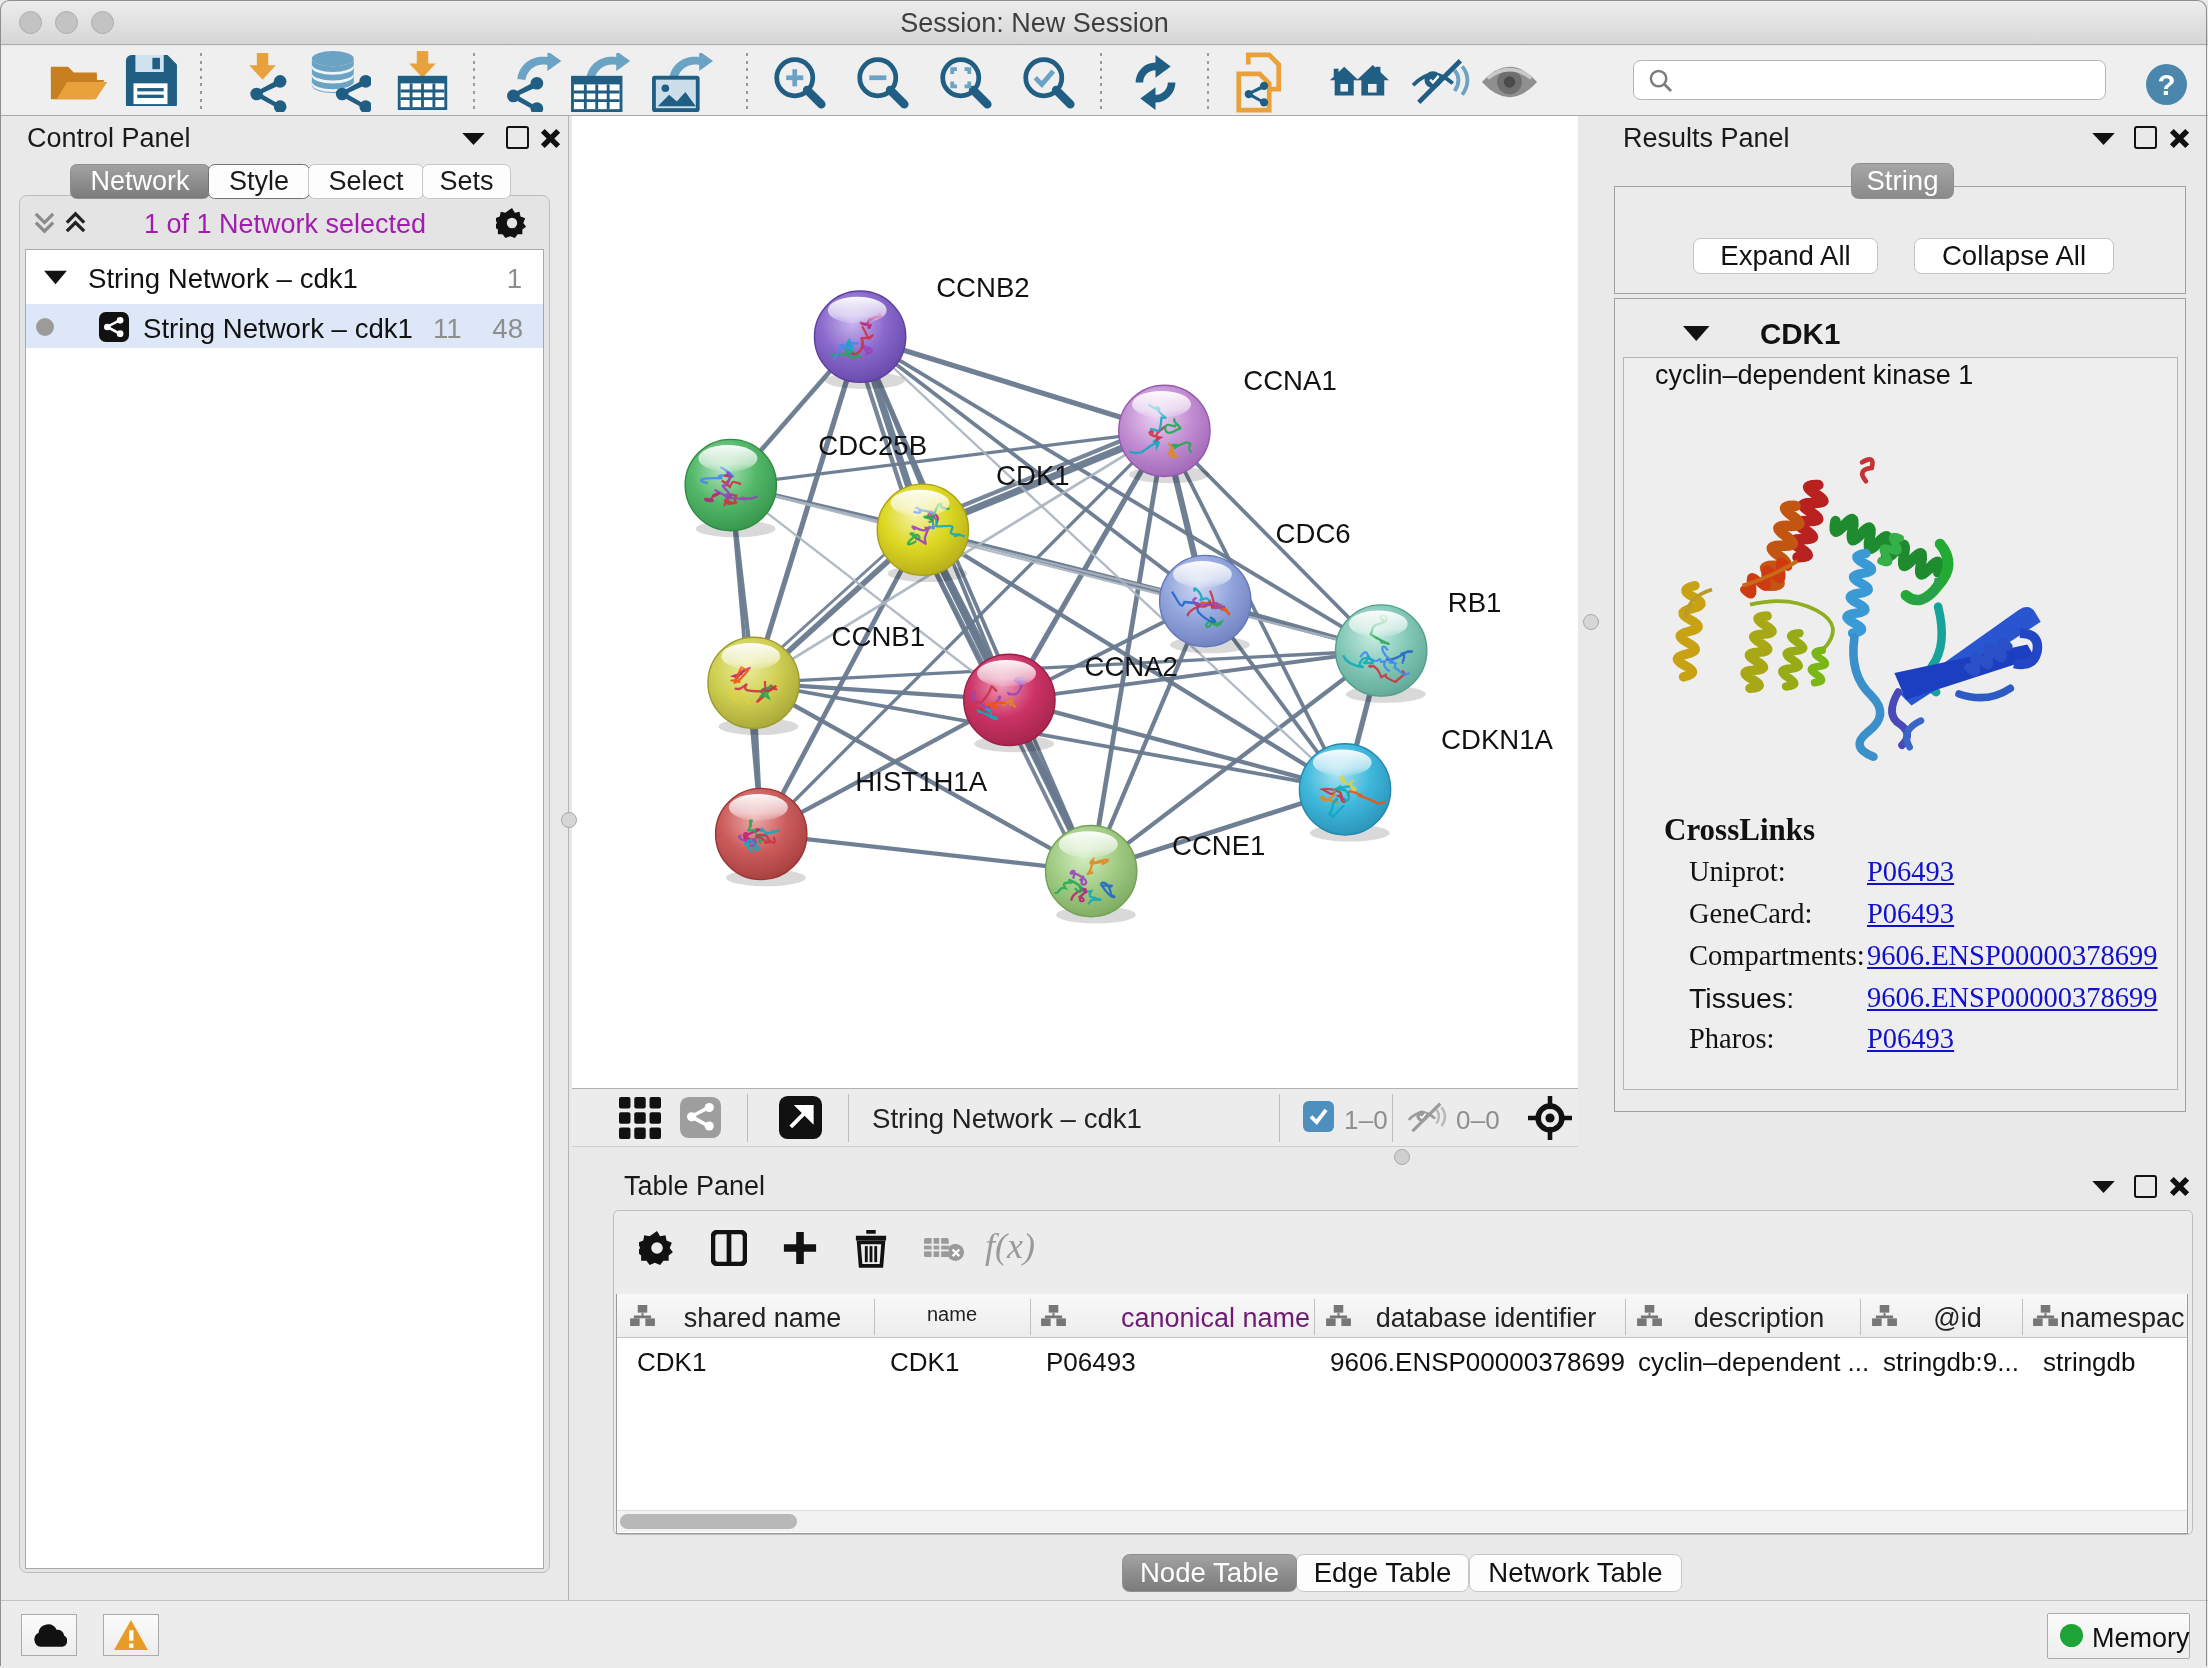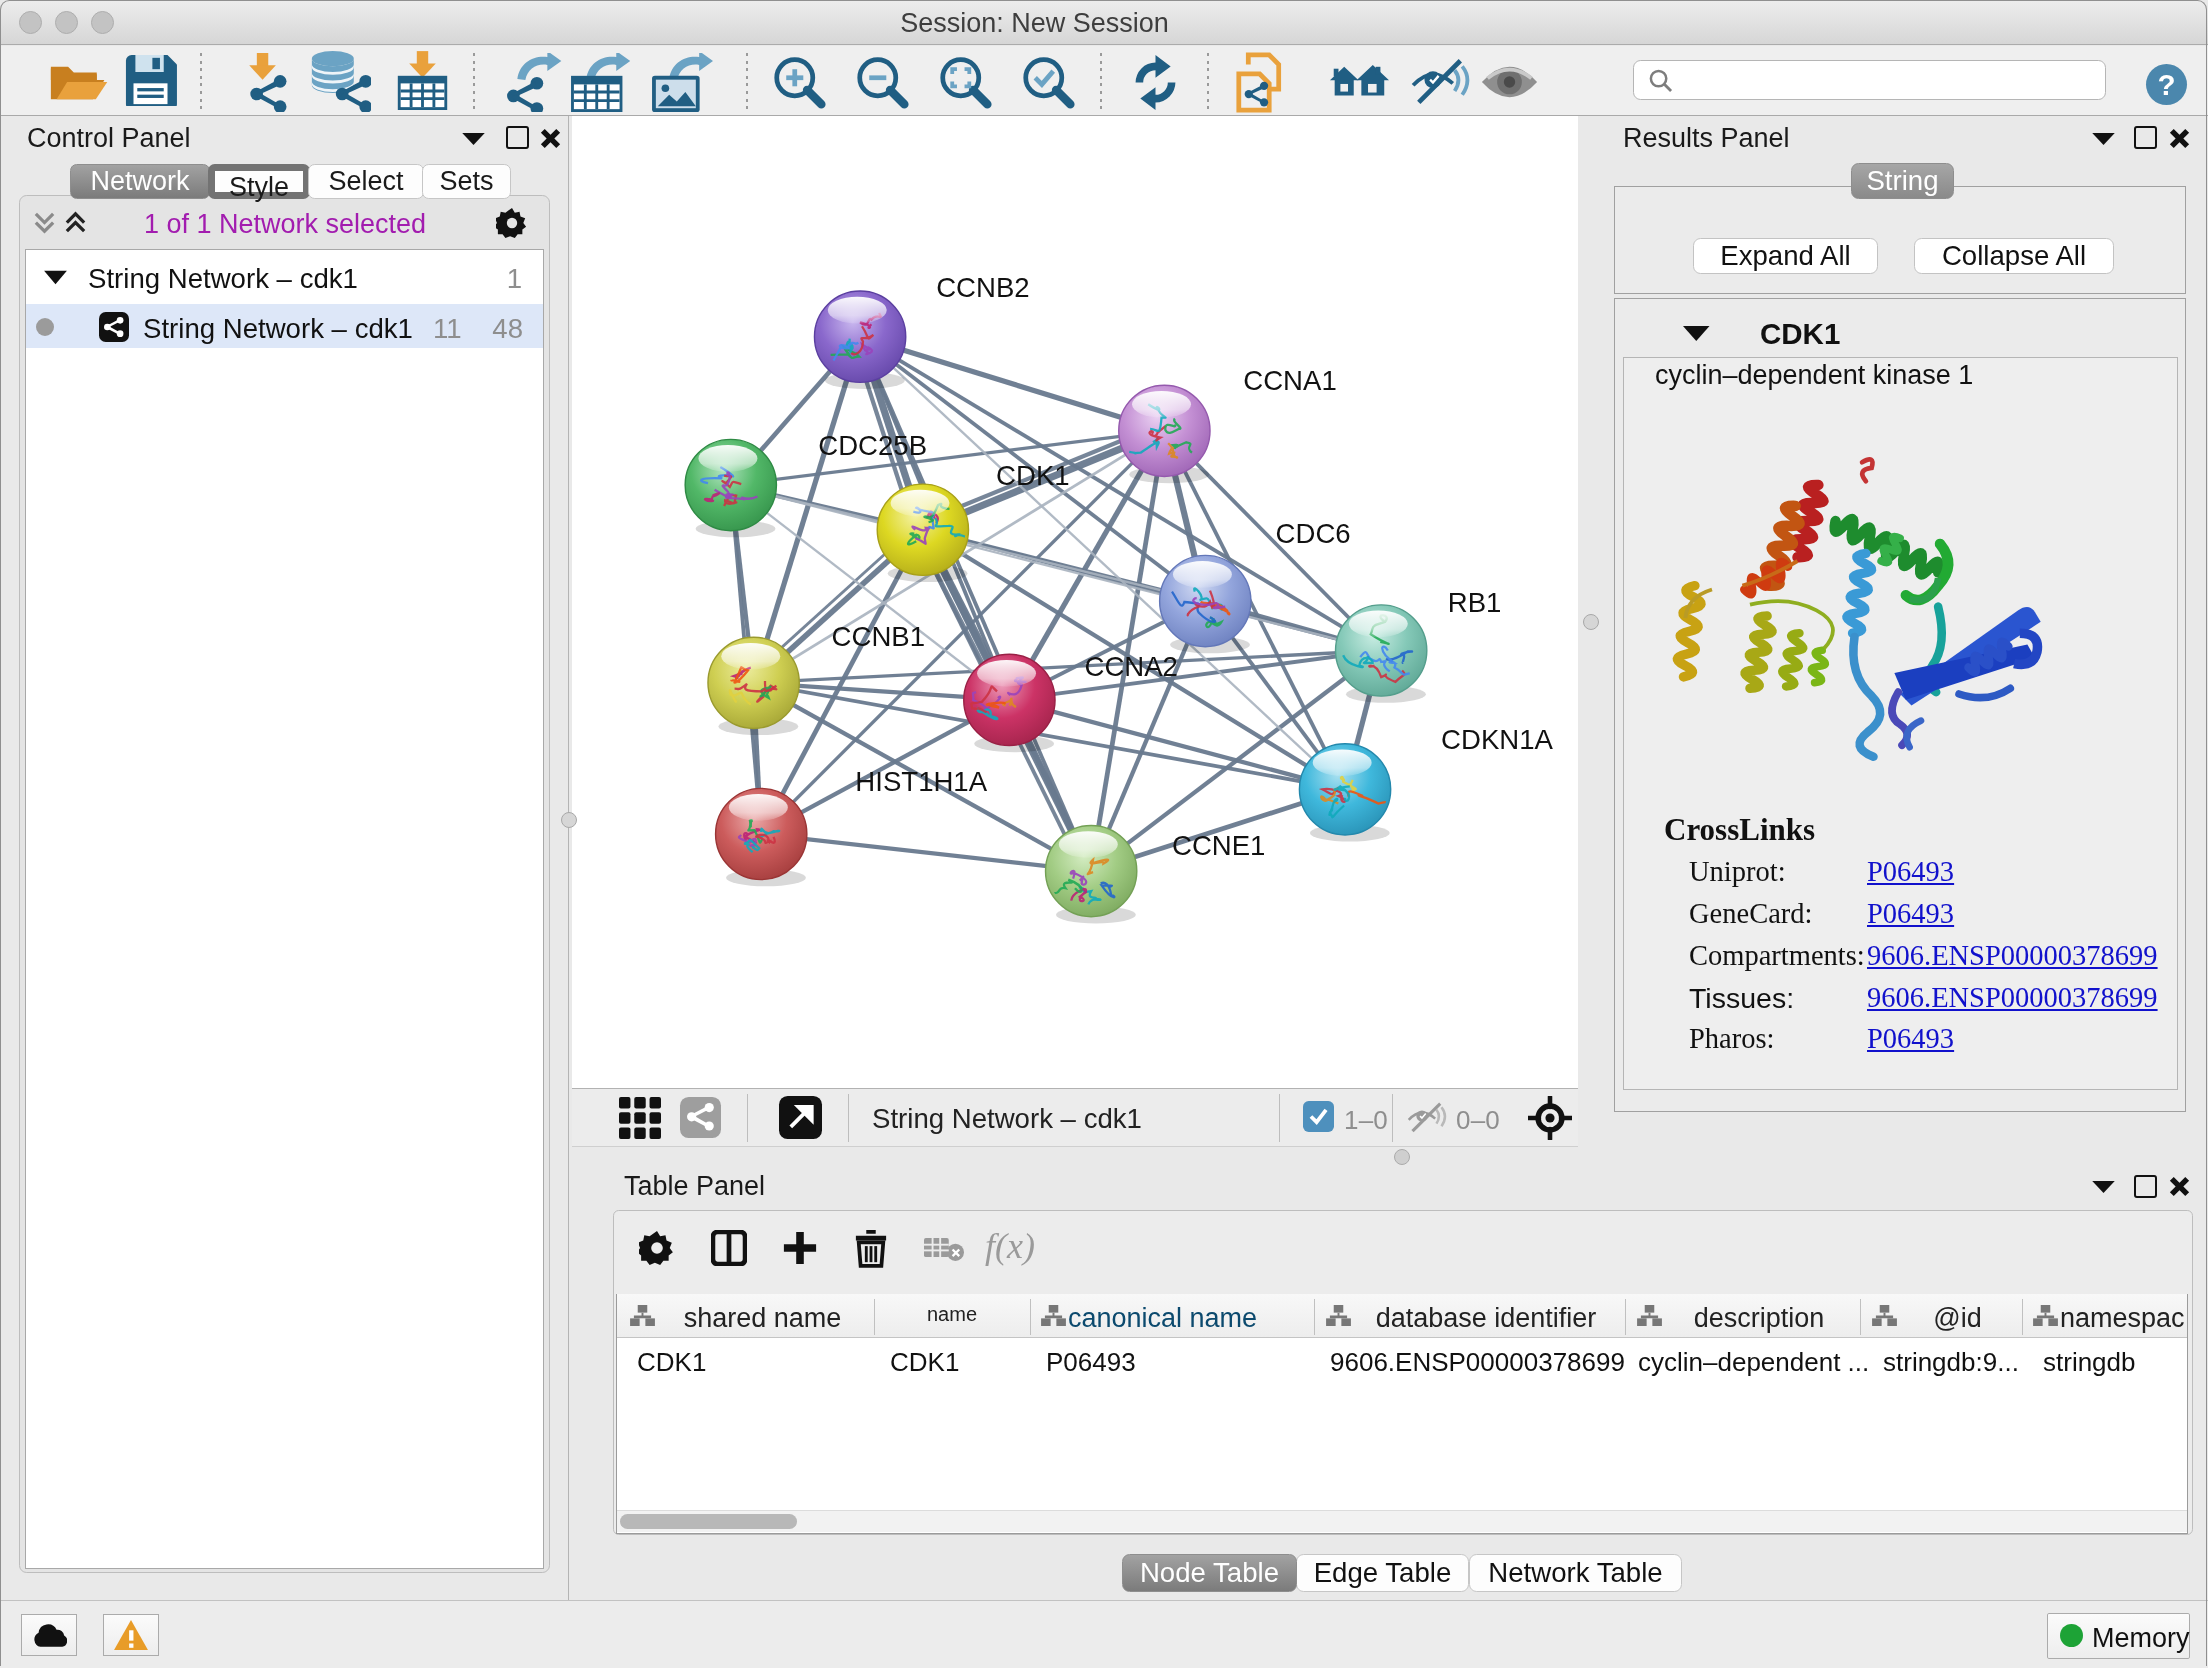--- a/index.html
+++ b/index.html
@@ -204,21 +204,21 @@
 <div class="abs" style="left:1.9px;top:116px;width:567px;height:1484px;background:#e9e9e9;border-right:1px solid #b4b4b4"></div>
 <div class="abs" style="left:27px;top:123px;font-size:27px;color:#1a1a1a">Control Panel</div>
 <svg class="ico" style="left:461px;top:131px" width="25" height="15" viewBox="0 0 26 16">
     <path d="M1 2 h24 l-12 13 z" fill="#111"></path>
   </svg>
 <div class="abs" style="left:506px;top:126px;width:23px;height:23px;border:2.9px solid #111;border-radius:2.9px"></div>
 <svg class="ico" style="left:538px;top:126px" width="25" height="25" viewBox="0 0 26 26">
     <path d="M3 7 L7 3 l6 6 6-6 4 4 -6 6 6 6 -4 4 -6-6 -6 6 -4-4 6-6 z" fill="#111"></path>
   </svg>
 <div class="abs" style="left:70px;top:164px;width:140px;height:35px;background:linear-gradient(#a2a2a2,#7b7b7b);border:1px solid #8e8e8e;border-radius:6.7px;color:#fff;font-size:27px;text-align:center;line-height:33px;z-index:3">Network</div>
-<div class="abs" style="left:208px;top:164px;width:102px;height:35px;background:#fdfdfd;border:7px solid #737373;border-radius:6.7px;color:#1a1a1a;font-size:27px;text-align:center;line-height:33px;z-index:3">Style</div>
+<div class="abs" style="left:208px;top:164px;width:102px;height:35px;background:#fdfdfd;border:1px solid #737373;border-radius:6.7px;color:#1a1a1a;font-size:27px;text-align:center;line-height:33px;z-index:3">Style</div>
 <div class="abs" style="left:308px;top:164px;width:116px;height:35px;background:#fdfdfd;border:1px solid #c6c6c6;border-radius:6.7px;color:#1a1a1a;font-size:27px;text-align:center;line-height:33px;z-index:3">Select</div>
 <div class="abs" style="left:422px;top:164px;width:89px;height:35px;background:#fdfdfd;border:1px solid #c6c6c6;border-radius:6.7px;color:#1a1a1a;font-size:27px;text-align:center;line-height:33px;z-index:3">Sets</div>
 <div class="abs" style="left:19px;top:195px;width:531px;height:1378px;background:#e4e4e4;border:1px solid #bdbdbd;border-radius:7.6px"></div>
 <svg class="ico" style="left:32px;top:211px" width="25" height="25" viewBox="0 0 26 26">
     <g fill="none" stroke="#8a8a8a" stroke-width="3.4">
       <path d="M4 3 l9 9 9-9"></path>
       <path d="M4 12 l9 9 9-9"></path>
     </g>
   </svg>
 <svg class="ico" style="left:63px;top:211px" width="25" height="25" viewBox="0 0 26 26">
@@ -724,21 +724,21 @@
 <div class="abs" style="left:874px;top:1303px;width:156px;text-align:center;font-size:20px;color:#222;white-space:nowrap;overflow:hidden">name</div>
 <div class="abs" style="left:1030px;top:1299px;width:1px;height:36px;background:#c0c0c0"></div>
 <svg class="ico" style="left:1041px;top:1305px" width="25" height="21" viewBox="0 0 26 22">
     <g fill="#777">
       <rect x="8" y="0" width="10" height="8"></rect>
       <rect x="0" y="14" width="10" height="8"></rect>
       <rect x="16" y="14" width="10" height="8"></rect>
       <path d="M12 8 v3 H4 v3 h18 v-3 h-8 v-3 z" fill="#777"></path>
     </g>
   </svg>
-<div class="abs" style="left:1068px;top:1303px;width:242px;text-align:left;font-size:27px;color:#0c4a6e;white-space:nowrap;overflow:hidden">canonical name</div>
+<div class="abs" style="left:1068px;top:1303px;width:242px;text-align:right;font-size:27px;color:#701a75;white-space:nowrap;overflow:hidden">canonical name</div>
 <div class="abs" style="left:1314px;top:1299px;width:1px;height:36px;background:#c0c0c0"></div>
 <svg class="ico" style="left:1326px;top:1305px" width="25" height="21" viewBox="0 0 26 22">
     <g fill="#777">
       <rect x="8" y="0" width="10" height="8"></rect>
       <rect x="0" y="14" width="10" height="8"></rect>
       <rect x="16" y="14" width="10" height="8"></rect>
       <path d="M12 8 v3 H4 v3 h18 v-3 h-8 v-3 z" fill="#777"></path>
     </g>
   </svg>
 <div class="abs" style="left:1352px;top:1303px;width:268px;text-align:center;font-size:27px;color:#222;white-space:nowrap;overflow:hidden">database identifier</div>

